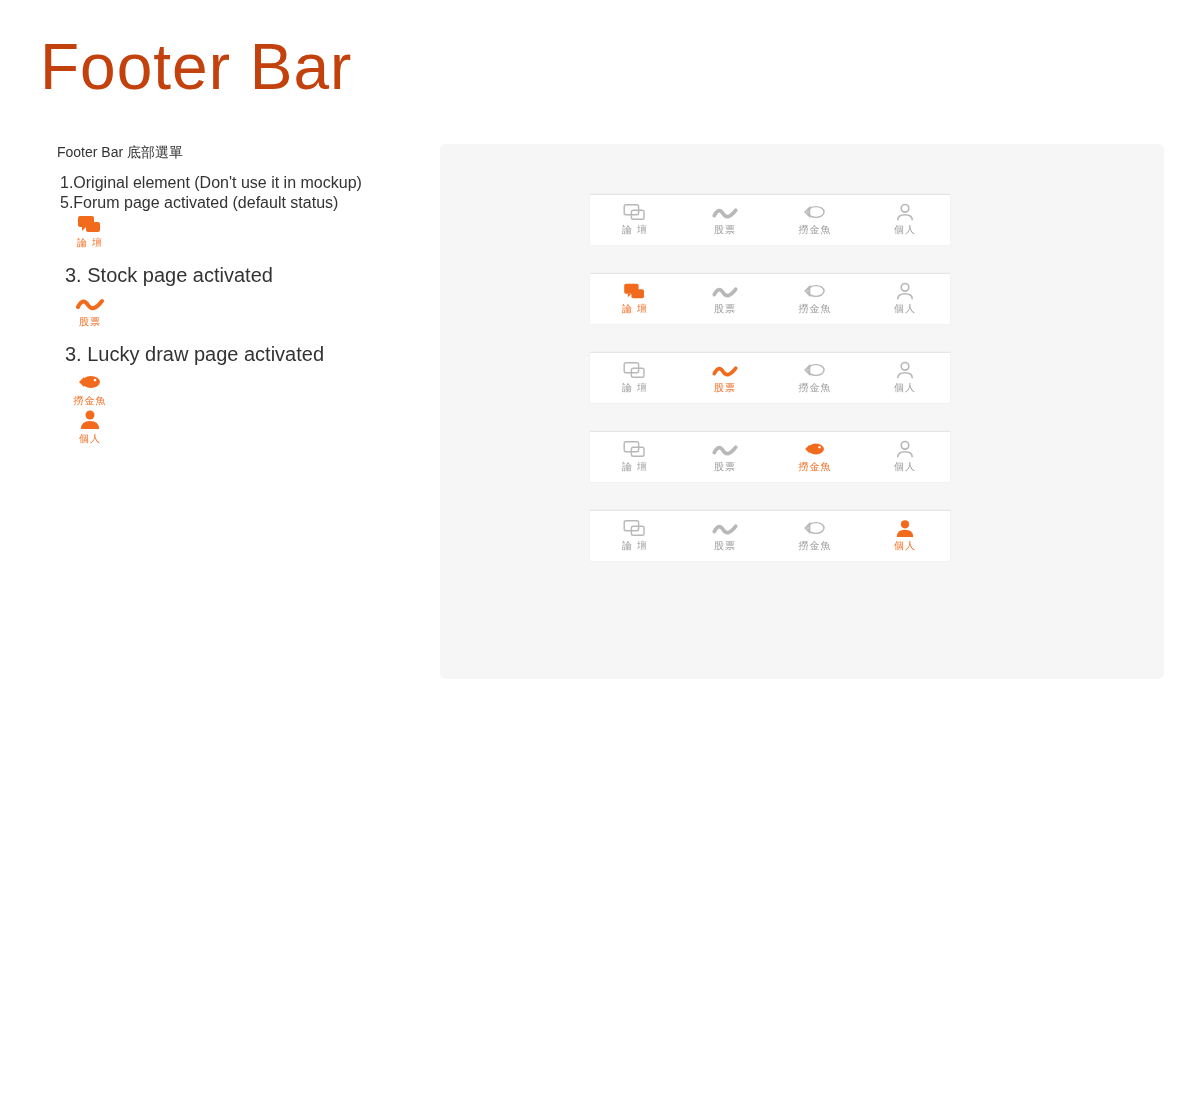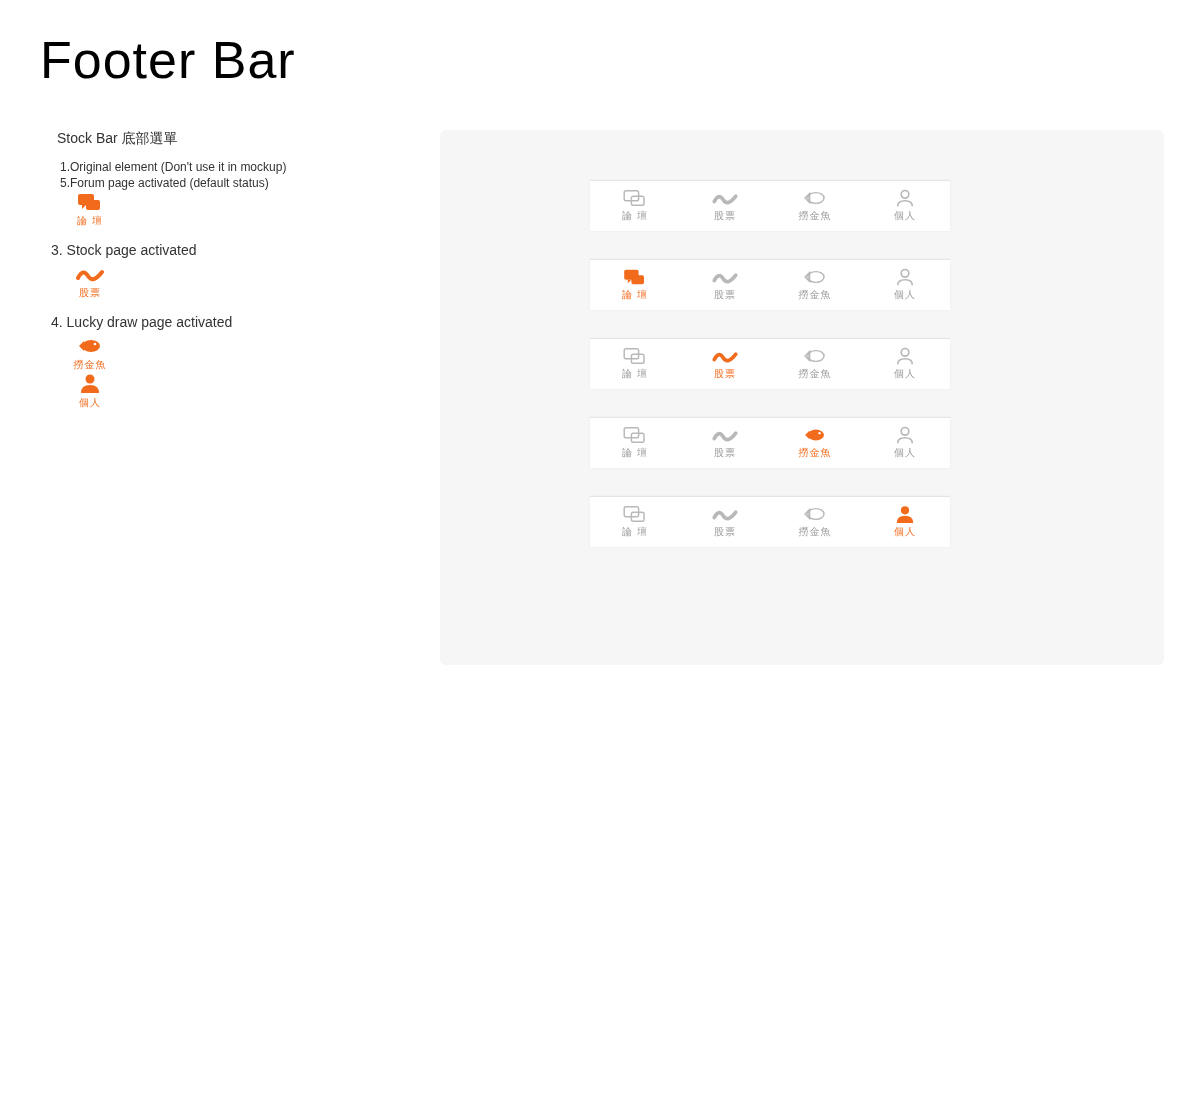--- a/index.html
+++ b/index.html
@@ -1,22 +1,22 @@
 <!DOCTYPE html>
 <html><head>
 <meta charset="utf-8">
 <style>
   html,body{margin:0;padding:0;background:#fff;font-family:"Segoe UI","Helvetica Neue",Arial,"PingFang TC","Microsoft JhengHei",sans-serif;color:#333;}
   .page{width:1204px;min-height:1100px;box-sizing:border-box;padding:30px 40px;}
-  h1.title{font-size:52px;font-weight:300;margin:0 0 40px 0;color:#000000;letter-spacing:1px;}
+  h1.title{font-size:64px;font-weight:300;margin:0 0 40px 0;color:#c2410c;letter-spacing:1px;}
   .content{display:flex;align-items:flex-start;}
   .left{width:380px;padding-right:20px;font-size:14px;color:#333;}
   .sub{font-size:14px;margin:0 0 12px 17px;}
-  .note{margin:0 0 2px 20px;font-size:12px;}
-  .state-label{margin:14px 0 6px 11px;font-size:14px;}
+  .note{margin:0 0 2px 20px;font-size:16px;}
+  .state-label{margin:14px 0 6px 25px;font-size:20px;}
   .mini{margin-left:24px;width:52px;text-align:center;}
   .mini .ic{display:flex;justify-content:center;}
   .mini .lbl{font-size:10px;color:#F26B1D;margin-top:2px;letter-spacing:1px;}
   .right{flex:1;background:#F6F6F6;border-radius:6px;padding:50px 60px 90px 60px;}
   .bars{width:360px;margin:0 auto 0 90px;}
   .bar{background:#fff;height:50px;border-top:1px solid #E5E5E5;display:flex;margin-bottom:28px;box-shadow:0 0 0 0.5px rgba(0,0,0,0.03);}
   .cell{flex:1;display:flex;flex-direction:column;align-items:center;justify-content:center;cursor:pointer;}
   .cell .ic{height:18px;display:flex;align-items:center;justify-content:center;}
   .cell .lbl{font-size:10px;margin-top:2px;letter-spacing:1px;}
   .inactive{color:#B8B8B8;}
@@ -58,21 +58,21 @@
     </g>
   </defs>
 </svg>
 
 <div class="page">
   <h1 class="title">Footer Bar</h1>
 
   <div class="content">
 
     <div class="left">
-      <p class="sub">Stock Bar 底部選單</p>
+      <p class="sub">Footer Bar 底部選單</p>
       <p class="note">1.Original element (Don't use it in mockup)</p>
       <p class="note">5.Forum page activated (default status)</p>
 
       <div class="mini">
         <span class="ic">
           <svg width="28" height="20" viewBox="0 0 28 20" fill="#F26B1D">
               <use href="#i-forum"></use>
             </svg>
         </span>
         <div class="lbl">論 壇</div>
@@ -81,21 +81,21 @@
       <p class="state-label">3. Stock page activated</p>
       <div class="mini">
         <span class="ic">
           <svg width="28" height="20" viewBox="0 0 28 20" stroke="#F26B1D">
               <use href="#i-stock"></use>
             </svg>
         </span>
         <div class="lbl">股票</div>
       </div>
 
-      <p class="state-label">4. Lucky draw page activated</p>
+      <p class="state-label">3. Lucky draw page activated</p>
       <div class="mini">
         <span class="ic">
           <svg width="26" height="20" viewBox="0 0 26 20" fill="#F26B1D">
               <use href="#i-fish"></use>
             </svg>
         </span>
         <div class="lbl">撈金魚</div>
       </div>
 
       <div class="mini">

